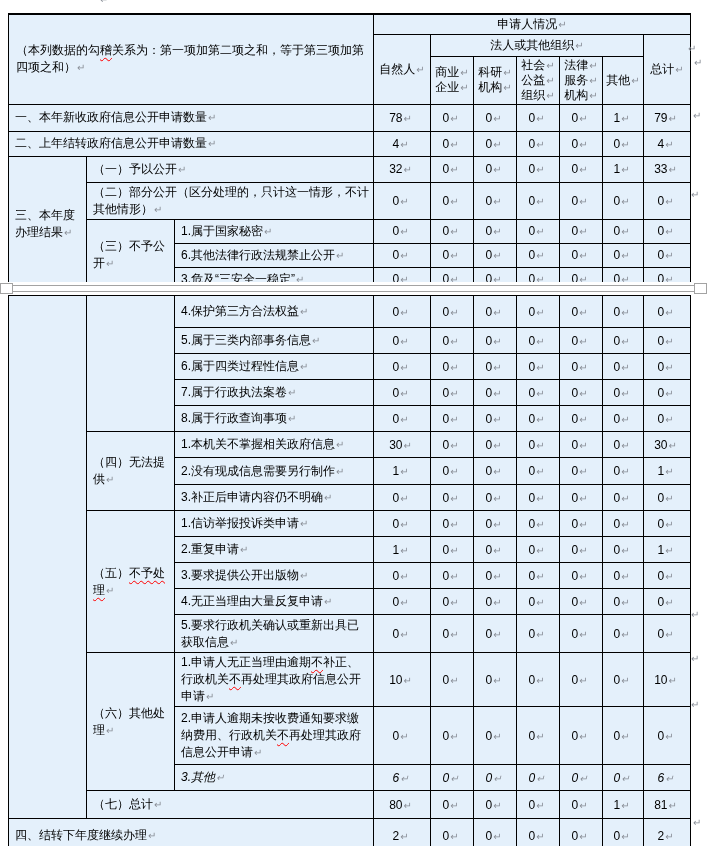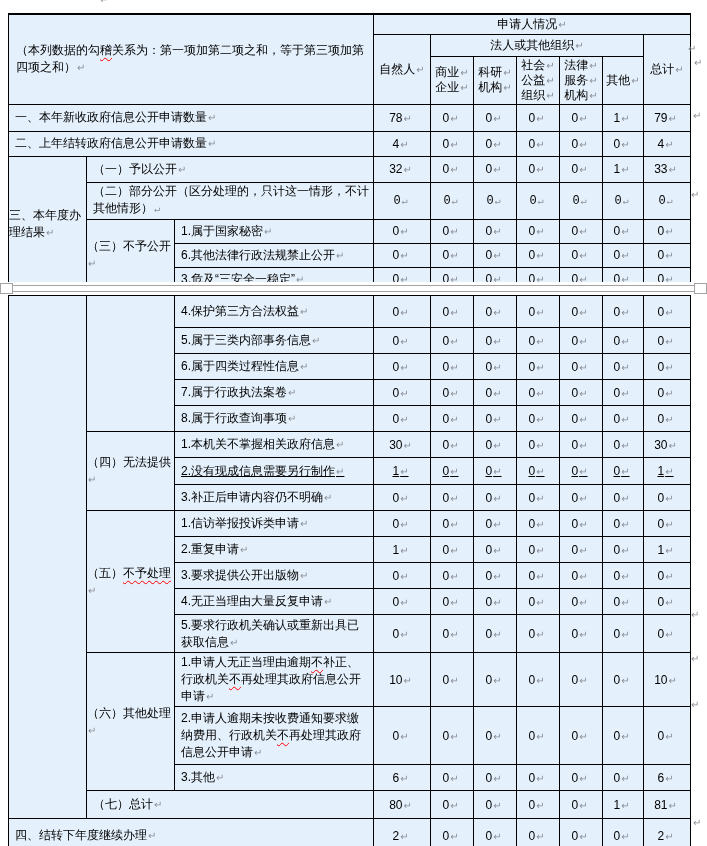--- a/index.html
+++ b/index.html
@@ -13,21 +13,21 @@
   }
   #t1{top:13px;border:1px solid #000;border-top:2px solid #000;}
   #t2{top:295px;border:1px solid #000;border-bottom:2px solid #000;}
   td,th{
     border:1px solid #000;font-size:12px;font-weight:normal;
     vertical-align:middle;overflow:hidden;
   }
   th{text-align:center;line-height:14px;padding:1px 0;}
   td.note{text-align:left;padding:2px 7px;line-height:17px;}
   td.lbl{text-align:left;padding:1px 3px 1px 6px;line-height:17px;}
-  td.sec{text-align:left;padding:1px 3px 1px 0;line-height:17px;}
+  td.sec{text-align:left;padding:1px 3px 1px 6px;line-height:17px;}
   td.num{text-align:center;padding:1px 4px 1px 1px;white-space:nowrap;}
   .mark{color:#8a8f98;font-size:10px;padding-left:1px;}
   .sq{
     text-decoration:underline;text-decoration-style:wavy;
     text-decoration-color:#ff0000;text-decoration-thickness:1px;
     text-underline-offset:3px;
   }
   
   .page-break{position:absolute;left:0;top:282px;width:707px;height:12px;background:#fff;}
   .pb-line{position:absolute;left:11px;right:11px;height:0;border-top:1px solid #a3a3a3;}
@@ -116,21 +116,21 @@
         <td rowspan="5" class="sec"><span>三、本年度办理结果</span><span class="mark">↵</span></td>
         <td colspan="2" class="lbl"><span>（一）予以公开</span><span class="mark">↵</span></td>
         <td class="num"><span>32</span><span class="mark">↵</span></td>
         <td class="num"><span>0</span><span class="mark">↵</span></td>
         <td class="num"><span>0</span><span class="mark">↵</span></td>
         <td class="num"><span>0</span><span class="mark">↵</span></td>
         <td class="num"><span>0</span><span class="mark">↵</span></td>
         <td class="num"><span>1</span><span class="mark">↵</span></td>
         <td class="num"><span>33</span><span class="mark">↵</span></td>
       </tr>
-      <tr style="height: 34px; font-family: Liberation Mono, monospace;">
+      <tr style="height: 34px;">
         <td colspan="2" class="lbl"><span>（二）部分公开（区分处理的，只计这一情形，不计其他情形）</span><span class="mark">↵</span></td>
         <td class="num"><span>0</span><span class="mark">↵</span></td>
         <td class="num"><span>0</span><span class="mark">↵</span></td>
         <td class="num"><span>0</span><span class="mark">↵</span></td>
         <td class="num"><span>0</span><span class="mark">↵</span></td>
         <td class="num"><span>0</span><span class="mark">↵</span></td>
         <td class="num"><span>0</span><span class="mark">↵</span></td>
         <td class="num"><span>0</span><span class="mark">↵</span></td>
       </tr>
       <tr style="height: 24px;">
@@ -244,21 +244,21 @@
         <td rowspan="3" class="sec"><span>（四）无法提供</span><span class="mark">↵</span></td>
         <td class="lbl"><span>1.本机关不掌握相关政府信息</span><span class="mark">↵</span></td>
         <td class="num"><span>30</span><span class="mark">↵</span></td>
         <td class="num"><span>0</span><span class="mark">↵</span></td>
         <td class="num"><span>0</span><span class="mark">↵</span></td>
         <td class="num"><span>0</span><span class="mark">↵</span></td>
         <td class="num"><span>0</span><span class="mark">↵</span></td>
         <td class="num"><span>0</span><span class="mark">↵</span></td>
         <td class="num"><span>30</span><span class="mark">↵</span></td>
       </tr>
-      <tr style="height: 27px; text-decoration: underline;">
+      <tr style="height: 27px;">
         <td class="lbl"><span>2.没有现成信息需要另行制作</span><span class="mark">↵</span></td>
         <td class="num"><span>1</span><span class="mark">↵</span></td>
         <td class="num"><span>0</span><span class="mark">↵</span></td>
         <td class="num"><span>0</span><span class="mark">↵</span></td>
         <td class="num"><span>0</span><span class="mark">↵</span></td>
         <td class="num"><span>0</span><span class="mark">↵</span></td>
         <td class="num"><span>0</span><span class="mark">↵</span></td>
         <td class="num"><span>1</span><span class="mark">↵</span></td>
       </tr>
       <tr style="height: 26px;">
@@ -336,21 +336,21 @@
       <tr style="height: 58px;">
         <td class="lbl"><span>2.申请人逾期未按收费通知要求缴纳费用、行政机关</span><span class="sq">不</span><span>再处理其政府信息公开申请</span><span class="mark">↵</span></td>
         <td class="num"><span>0</span><span class="mark">↵</span></td>
         <td class="num"><span>0</span><span class="mark">↵</span></td>
         <td class="num"><span>0</span><span class="mark">↵</span></td>
         <td class="num"><span>0</span><span class="mark">↵</span></td>
         <td class="num"><span>0</span><span class="mark">↵</span></td>
         <td class="num"><span>0</span><span class="mark">↵</span></td>
         <td class="num"><span>0</span><span class="mark">↵</span></td>
       </tr>
-      <tr style="height: 26px;">
+      <tr style="height: 26px; font-style: italic;">
         <td class="lbl"><span>3.其他</span><span class="mark">↵</span></td>
         <td class="num"><span>6</span><span class="mark">↵</span></td>
         <td class="num"><span>0</span><span class="mark">↵</span></td>
         <td class="num"><span>0</span><span class="mark">↵</span></td>
         <td class="num"><span>0</span><span class="mark">↵</span></td>
         <td class="num"><span>0</span><span class="mark">↵</span></td>
         <td class="num"><span>0</span><span class="mark">↵</span></td>
         <td class="num"><span>6</span><span class="mark">↵</span></td>
       </tr>
       <tr style="height: 28px;">

